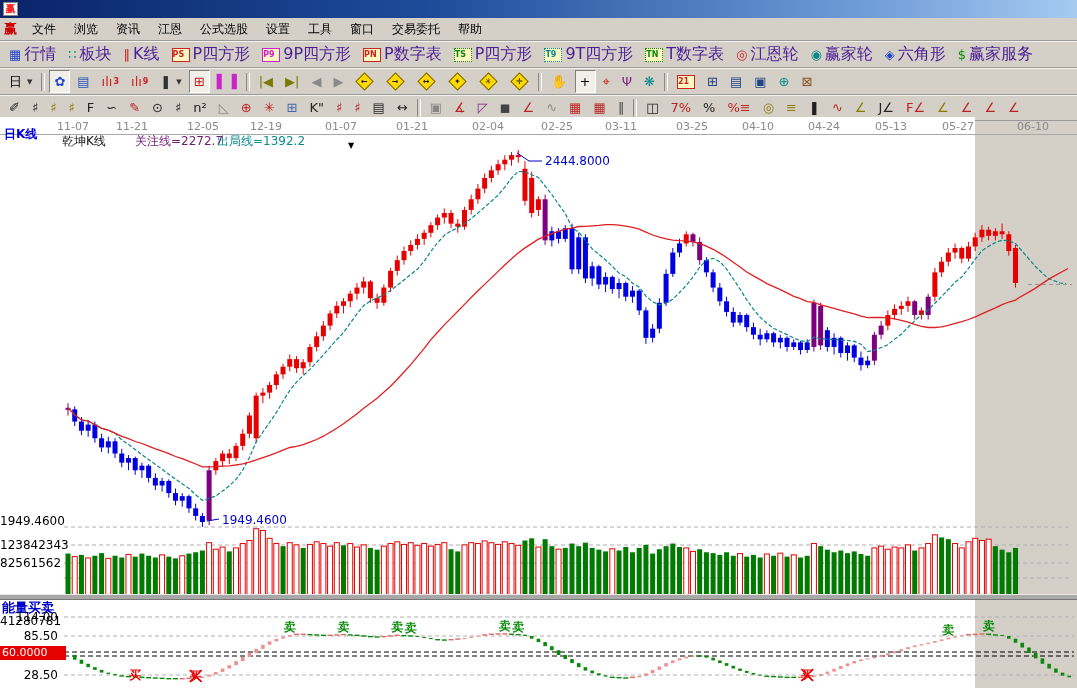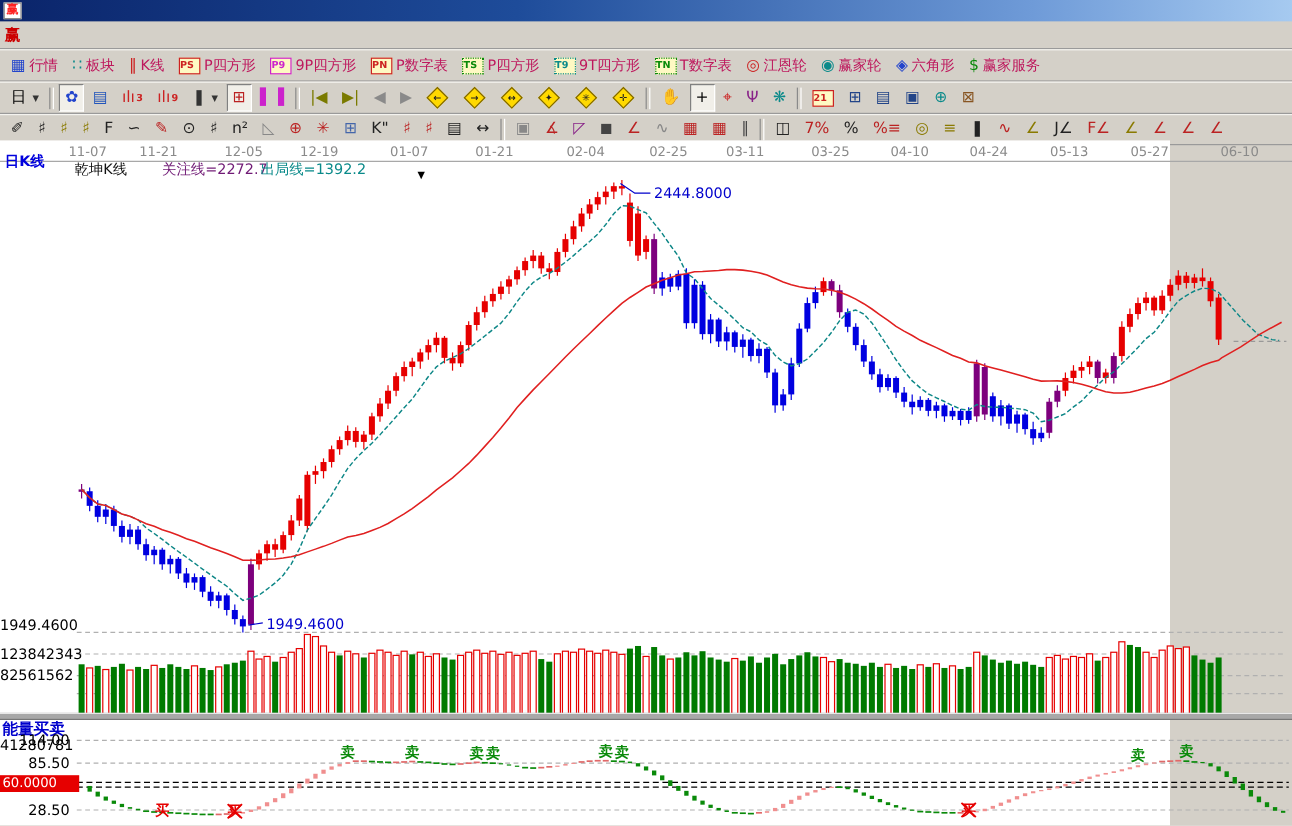--- a/index.html
+++ b/index.html
@@ -28,21 +28,21 @@
   .tbtn .glyph{font-size:13px;line-height:14px;}
   .tbtn .digit{font-size:8px;font-weight:bold;margin-left:-2px;color:#cc2222;}
   .tbtn .drop{font-size:7px;color:#333;margin-left:2px;}
   .lbox{display:inline-block;width:16px;height:12px;font-size:8px;font-weight:bold;
     line-height:12px;letter-spacing:0;background:#fef9c3;}
   .vsep{width:2px;height:18px;border-left:1px solid #8a8a8a;border-right:1px solid #fff;
     margin:0 3px;}
   .dia{width:11px;height:11px;background:#ffd900;border:1px solid #7c6400;
     transform:rotate(45deg);display:inline-flex;align-items:center;justify-content:center;margin:2px 3px;}
   .dia span{transform:rotate(-45deg);font-size:8px;color:#222;font-weight:bold;}
-  .tb-label{font-size:12px;color:#be185d;}
+  .tb-label{font-size:16px;color:#4c1d95;}
   
   #chart{position:absolute;top:117px;left:0;width:975px;height:571px;background:#fff;}
   #chart-svg{position:absolute;top:0;left:0;}
   .ov{position:absolute;font-size:12px;white-space:nowrap;}
   #lbl-kline{left:4px;top:9px;color:#0000dd;font-weight:bold;}
   #lbl-overlay{left:62px;top:16px;color:#111;}
   #lbl-attention{left:135px;top:16px;color:#701a75;}
   #lbl-exit{left:217px;top:16px;color:#0a8a8a;}
   #lbl-caret{left:348px;top:24px;font-size:8px;color:#000;}
   #ann-peak{left:545px;top:37px;color:#0000cc;}
@@ -61,20 +61,21 @@
 <body>
 
 <div id="app">
 
   <div id="titlebar">
     <span class="logo">赢</span>
   </div>
 
   <div id="menubar">
     <span class="logo">赢</span>
+    <span id="menu-items"><span class="menu-item">文件</span><span class="menu-item">浏览</span><span class="menu-item">资讯</span><span class="menu-item">江恩</span><span class="menu-item">公式选股</span><span class="menu-item">设置</span><span class="menu-item">工具</span><span class="menu-item">窗口</span><span class="menu-item">交易委托</span><span class="menu-item">帮助</span></span>
   </div>
 
   <div id="toolbar1" class="toolbar">
       <span class="tbtn">
         <span class="glyph" style="color: rgb(34, 68, 204);">▦</span>
         <span class="tb-label">行情</span>
       </span>
       <span class="tbtn">
         <span class="glyph" style="color: rgb(10, 138, 138);">∷</span>
         <span class="tb-label">板块</span>

